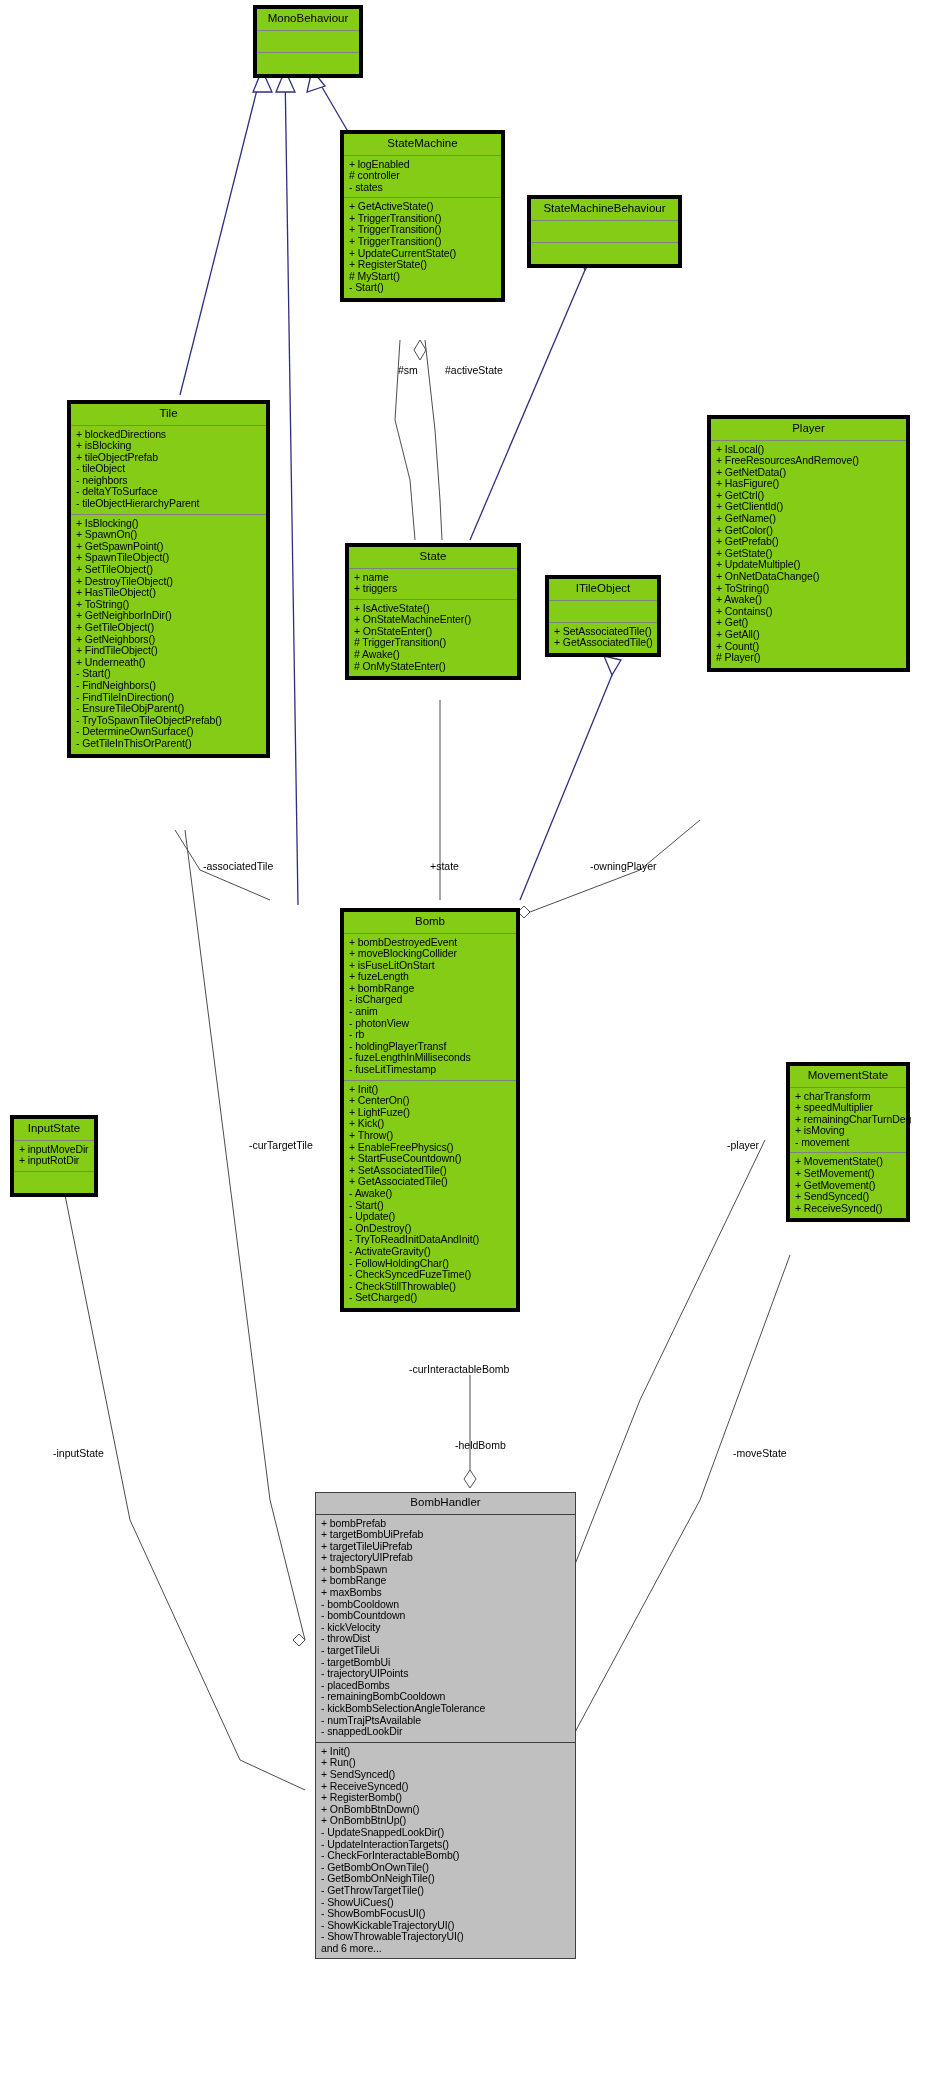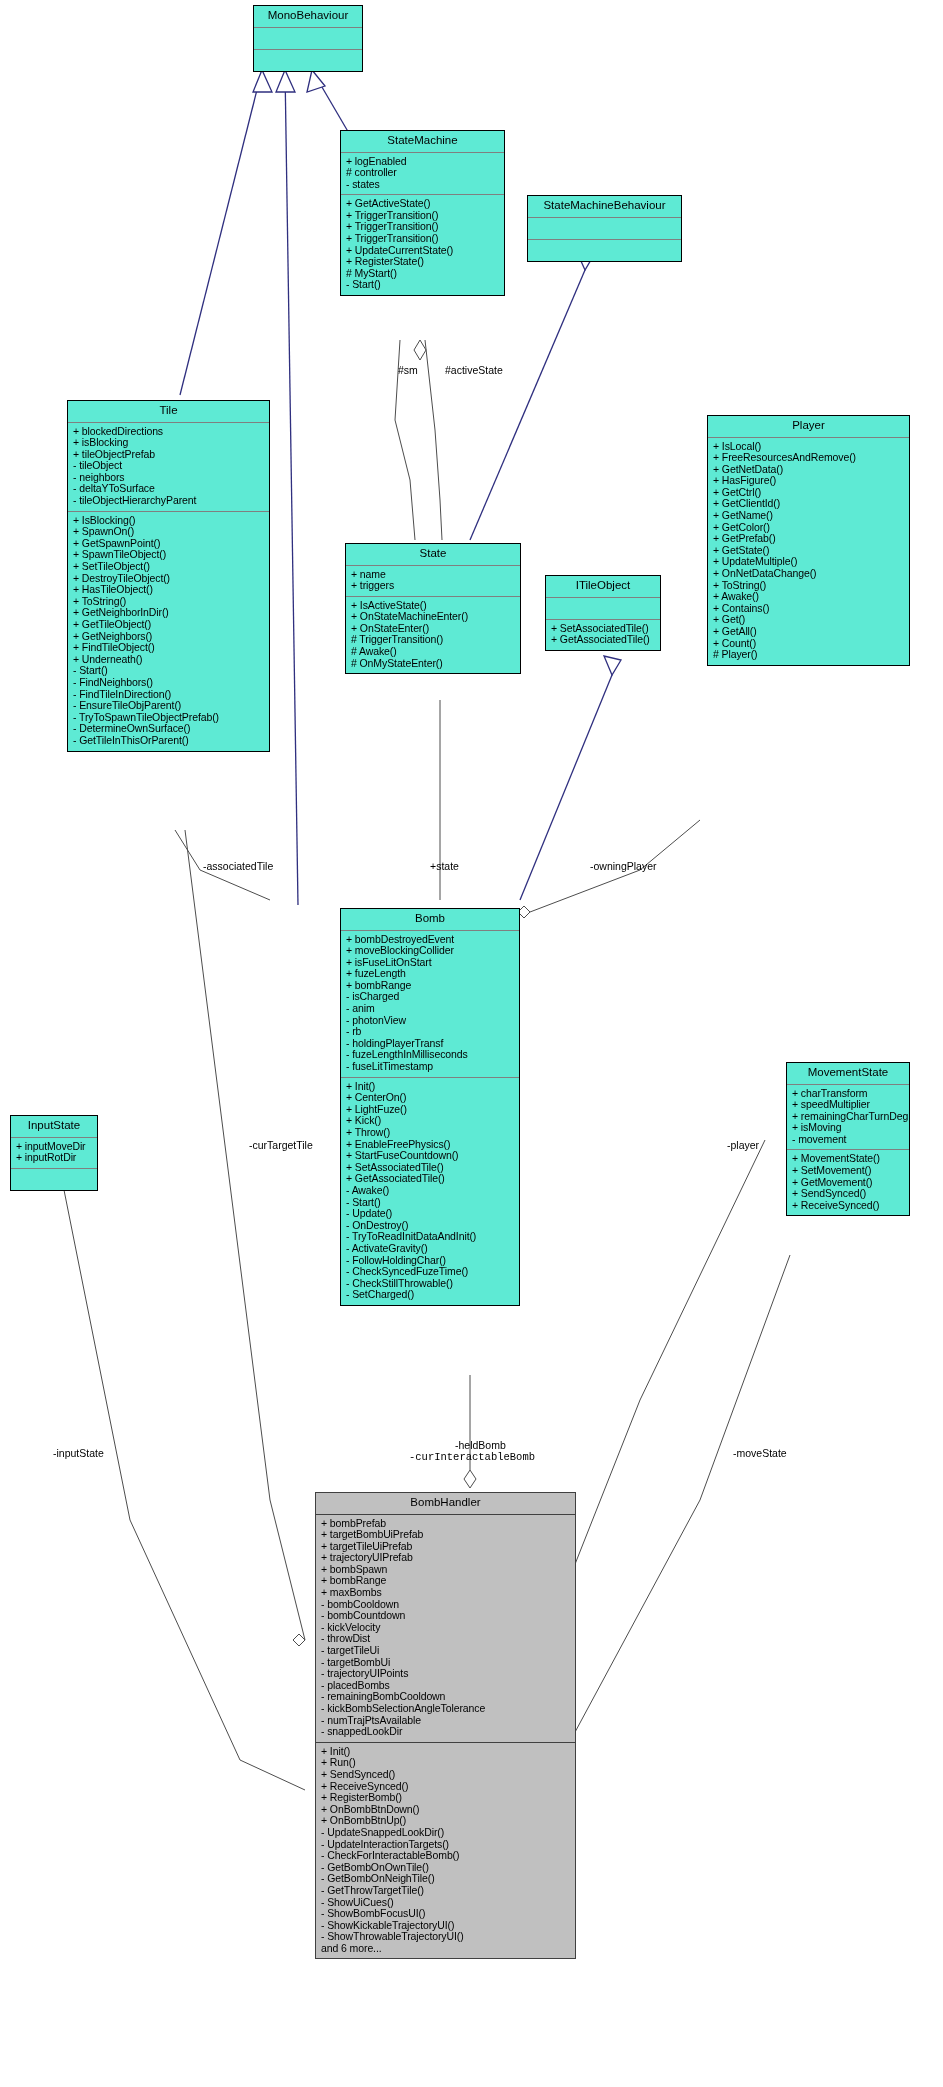--- a/index.html
+++ b/index.html
@@ -6,22 +6,22 @@
   body{
     width:943px;height:2087px;position:relative;overflow:hidden;
     font-family:"Liberation Sans", sans-serif;
     color:#000000;
   }
   #canvas{position:absolute;left:0;top:0;width:943px;height:2087px;}
   svg.edges{position:absolute;left:0;top:0;width:943px;height:2087px;pointer-events:none;}
 
   .node{
     position:absolute;
-    border:1px solid #000000;
-    background:#5eead4;
+    border:4px solid #000000;
+    background:#84cc16;
     box-sizing:border-box;
     font-size:11px;
     line-height:1.0;
   }
   .node.filled{background:#c0c0c0;border:1px solid #404040;}
   .node .title{
     text-align:center;
     padding:4px 4px 5px 4px;
     font-size:11.5px;
     border-bottom:1px solid #808080;
@@ -332,15 +332,15 @@
   <div class="edge-label" style="left:398px;top:365px;">#sm</div>
   <div class="edge-label" style="left:427px;top:365px;padding-left:18px;">#activeState</div>
   <div class="edge-label" style="left:203px;top:861px;">-associatedTile</div>
   <div class="edge-label" style="left:430px;top:861px;">+state</div>
   <div class="edge-label" style="left:590px;top:861px;">-owningPlayer</div>
   <div class="edge-label" style="left:249px;top:1140px;">-curTargetTile</div>
   <div class="edge-label" style="left:727px;top:1140px;">-player</div>
   <div class="edge-label" style="left:53px;top:1448px;">-inputState</div>
   <div class="edge-label" style="left:733px;top:1448px;">-moveState</div>
   <div class="edge-label" style="left:455px;top:1440px;">-heldBomb</div>
-  <div class="edge-label" style="left:409px;top:1452px;font-family:Liberation Mono, monospace;">-curInteractableBomb</div>
+  <div class="edge-label" style="left:409px;top:1364px;">-curInteractableBomb</div>
 
 </div>
 
 </body></html>

